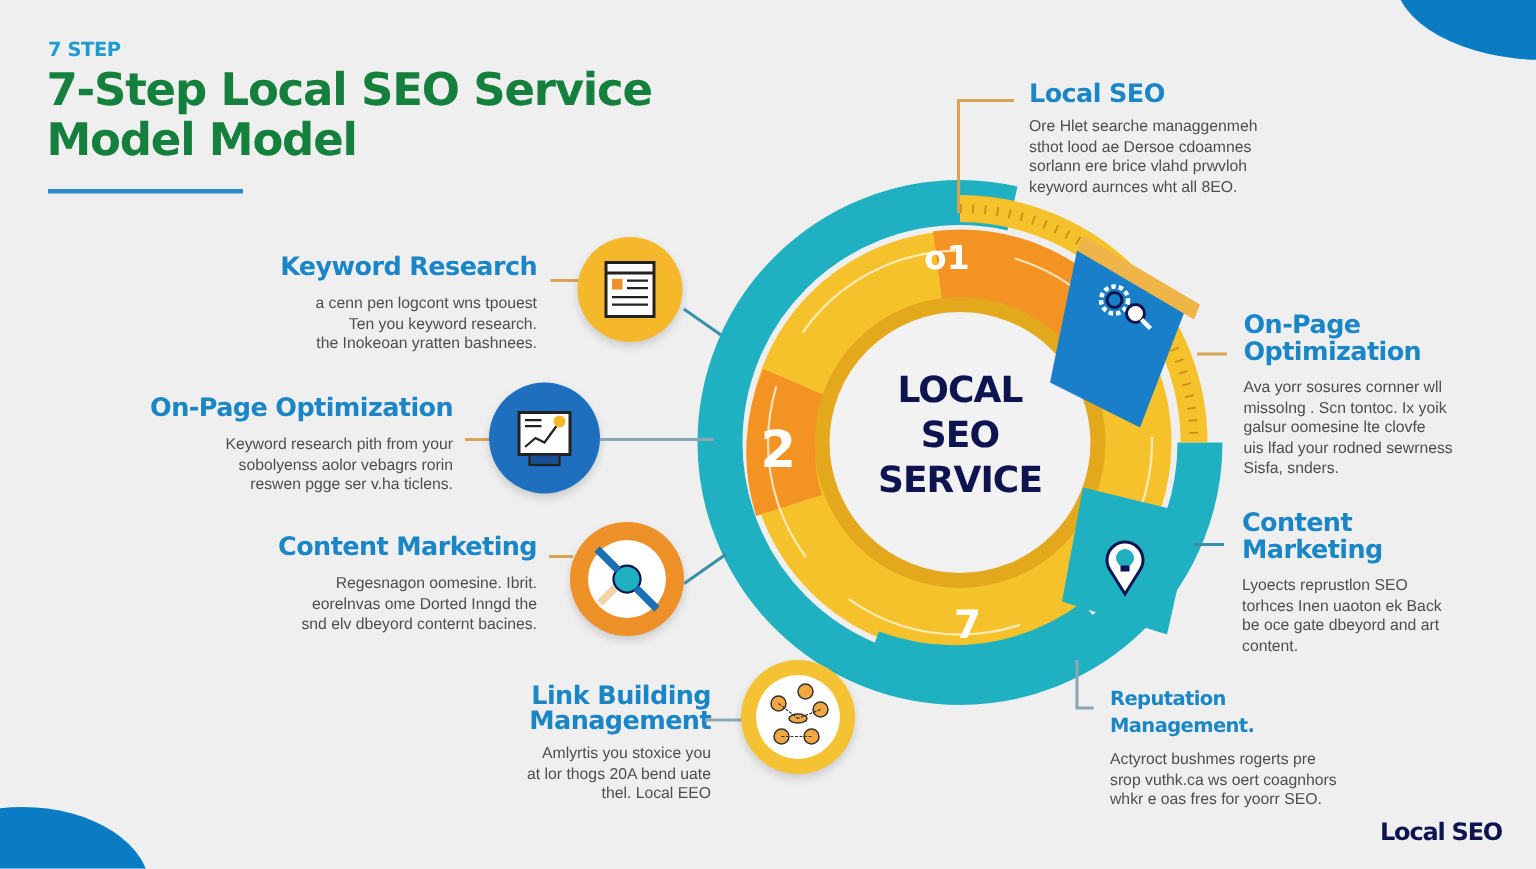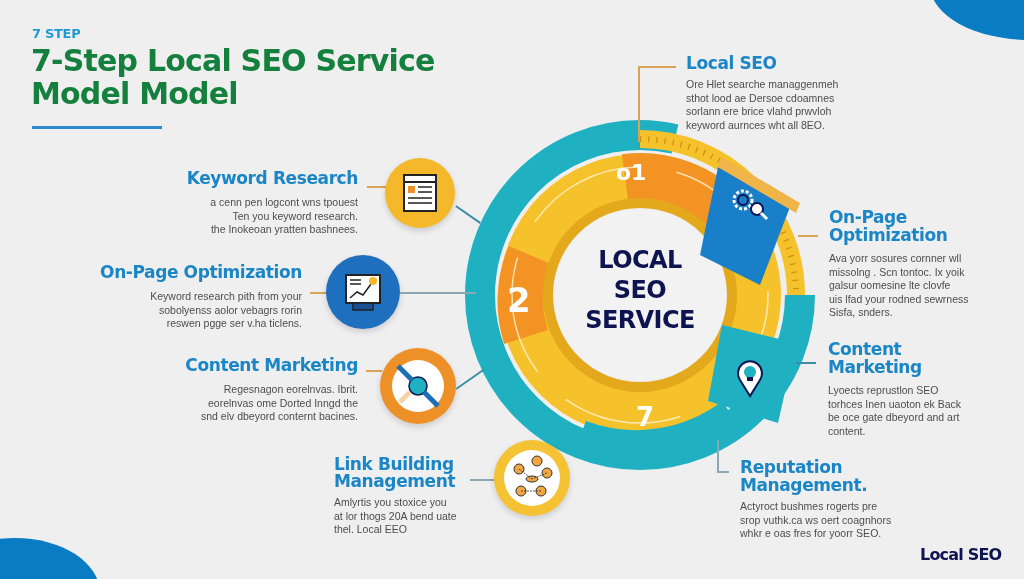--- a/index.html
+++ b/index.html
@@ -183,38 +183,38 @@
     <line x1="7" y1="12" x2="18" y2="12" stroke="#222" stroke-width="1.5"></line>
     <polyline points="7,26 14,20 20,23 28,12" fill="none" stroke="#222" stroke-width="1.5"></polyline>
     <circle cx="30" cy="9" r="4" fill="#f4b82a"></circle>
   </svg>
 </div>
 <div class="line gray" style="left:400px;top:292px;width:76px;height:1.5px;"></div>
 
 <div class="abs left" style="left:150px;top:355px;width:208px;">
   <div class="step-h" style="font-size:17px;">Content Marketing</div>
   <div class="step-d" style="margin-top:8px;">
-    <div>Regesnagon eorelnvas. Ibrit.</div>
+    <div>Regesnagon oomesine. Ibrit.</div>
     <div>eorelnvas ome Dorted Inngd the</div>
     <div>snd elv dbeyord conternt bacines.</div>
   </div>
 </div>
 <div class="line" style="left:366px;top:370px;width:16px;height:1.5px;"></div>
 <div class="badge" style="left:380px;top:348px;width:76px;height:76px;background:#ee9028;">
   <svg width="60" height="60" viewBox="0 0 60 60">
     <circle cx="30" cy="30" r="26" fill="#fff"></circle>
     <circle cx="30" cy="30" r="9" fill="#1fb0c2" stroke="#0d1450" stroke-width="1.5"></circle>
     <line x1="10" y1="10" x2="24" y2="24" stroke="#1a6fb5" stroke-width="5"></line>
     <line x1="36" y1="36" x2="50" y2="50" stroke="#1a6fb5" stroke-width="5"></line>
     <line x1="12" y1="46" x2="22" y2="36" stroke="#f4d3a8" stroke-width="5"></line>
   </svg>
 </div>
 <div class="line teal" style="left:456px;top:388px;width:34px;height:1.5px;transform:rotate(-35deg);transform-origin:left;"></div>
 
-<div class="abs" style="left:334px;top:456px;width:140px;">
+<div class="abs" style="left:334px;top:456px;width:140px;text-align:right;">
   <div class="step-h" style="font-size:17px;line-height:17px;">
     <div>Link Building</div>
     <div>Management</div>
   </div>
   <div class="step-d" style="margin-top:6px;">
     <div>Amlyrtis you stoxice you</div>
     <div>at lor thogs 20A bend uate</div>
     <div>thel. Local EEO</div>
   </div>
 </div>
@@ -271,21 +271,21 @@
     <div>Lyoects reprustlon SEO</div>
     <div>torhces Inen uaoton ek Back</div>
     <div>be oce gate dbeyord and art</div>
     <div>content.</div>
   </div>
 </div>
 
 <div class="line gray" style="left:717px;top:440px;width:1.5px;height:32px;"></div>
 <div class="line gray" style="left:717px;top:471px;width:12px;height:1.5px;"></div>
 <div class="abs" style="left:740px;top:458px;width:200px;">
-  <div class="step-h" style="font-size:17px;line-height:18px;">
+  <div class="step-h" style="font-size:13px;line-height:18px;">
     <div>Reputation</div>
     <div>Management.</div>
   </div>
   <div class="step-d" style="margin-top:6px;">
     <div>Actyroct bushmes rogerts pre</div>
     <div>srop vuthk.ca ws oert coagnhors</div>
     <div>whkr e oas fres for yoorr SEO.</div>
   </div>
 </div>
 

